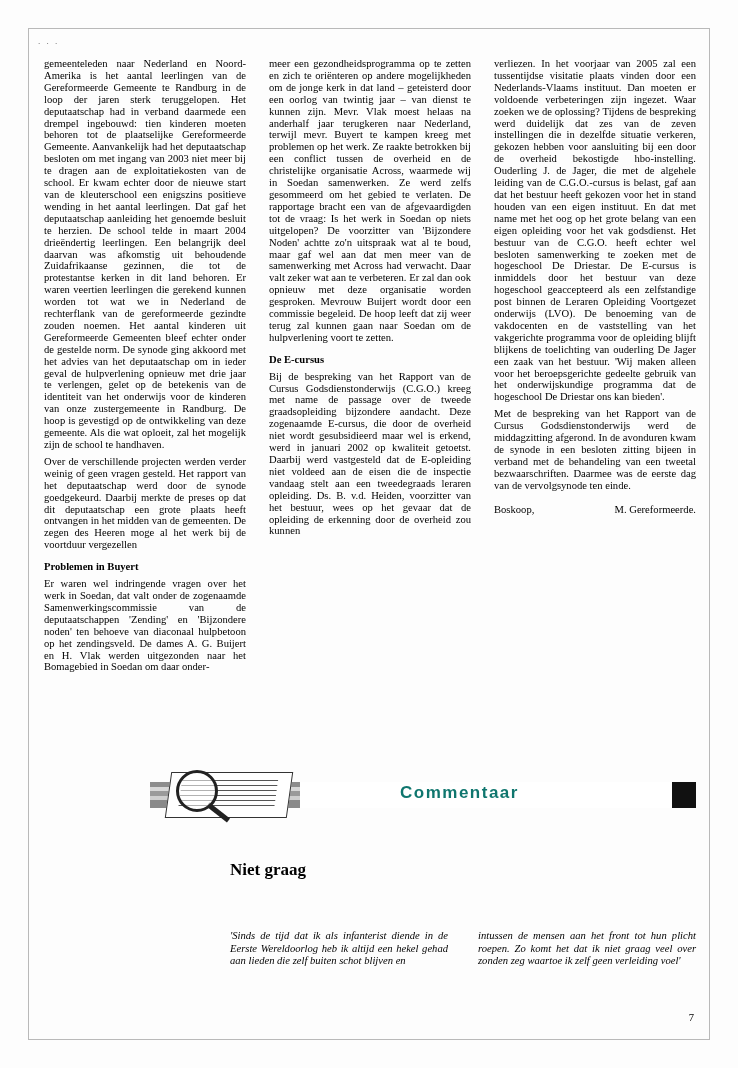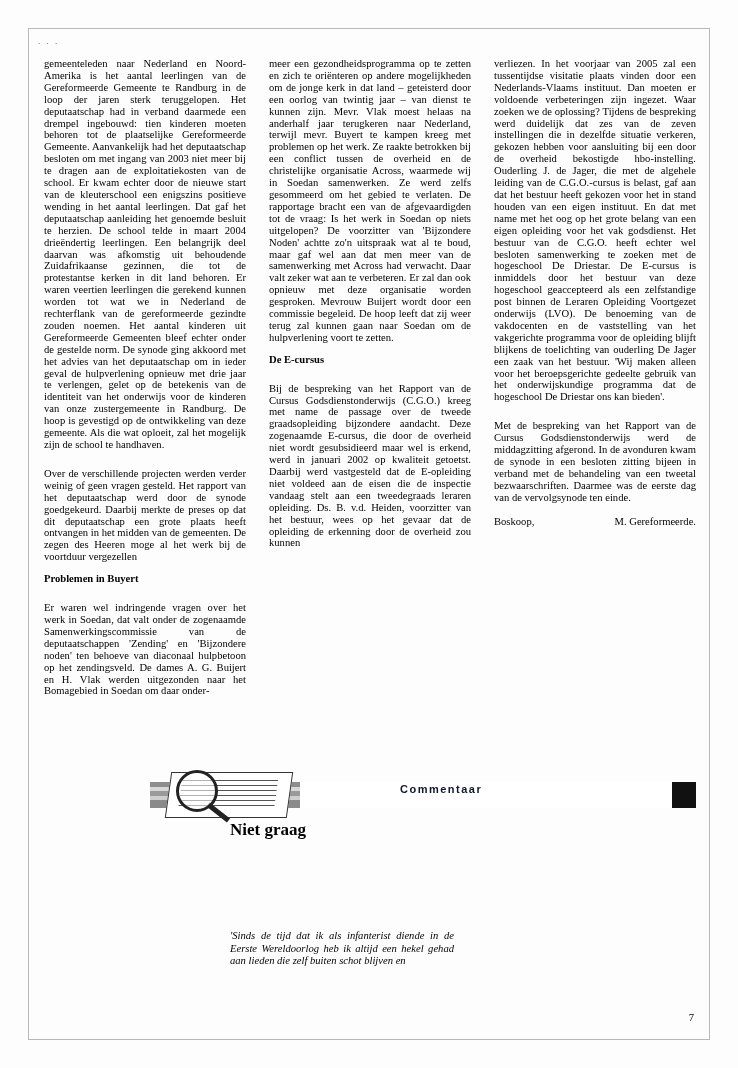--- a/index.html
+++ b/index.html
@@ -53,21 +53,21 @@
   }
   .col p, .col .head {
     margin: 0;
     font-size: 10.6px;
     line-height: 11.9px;
     text-align: justify;
     text-justify: inter-word;
     hyphens: manual;
     font-family: "Liberation Serif", serif;
   }
-  .col p + p { margin-top: 17px; }
+  .col p + p { margin-top: 5px; }
   .head {
     font-weight: bold;
     margin-top: 10px !important;
     margin-bottom: 1px !important;
     text-align: left;
   }
   .signature {
     margin-top: 12px !important;
     display: flex;
     justify-content: space-between;
@@ -106,23 +106,23 @@
     left: 522px; top: 14px;
     width: 24px; height: 26px;
     background: #111;
   }
   .banner-label {
     position: absolute;
     left: 250px; top: 15px;
     width: 250px;
     font-family: "Liberation Sans", sans-serif;
     font-weight: bold;
-    font-size: 11px;
+    font-size: 17px;
     letter-spacing: 1.5px;
-    color: #0f172a;
+    color: #0f766e;
   }
   .mag {
     position: absolute;
     left: 8px; top: 0px;
     width: 140px; height: 52px;
   }
   .mag-sheet {
     position: absolute;
     left: 10px; top: 4px;
     width: 120px; height: 44px;
@@ -155,21 +155,21 @@
     left: 50px; top: 34px;
     width: 26px; height: 5px;
     background: #222;
     transform: rotate(38deg);
     transform-origin: left center;
   }
 
   .article-title {
     position: absolute;
     left: 230px;
-    top: 820px;
+    top: 860px;
     font-family: "Liberation Serif", serif;
     font-weight: bold;
     font-size: 17px;
   }
 
   .quote-cols {
     position: absolute;
     left: 230px;
     top: 930px;
     width: 466px;
@@ -242,16 +242,17 @@
       <div class="mag-handle"></div>
       <div class="mag-glass"></div>
     </div>
     <div class="banner-label">Commentaar</div>
   </div>
 
   <div class="article-title">Niet graag</div>
 
   <div class="quote-cols">
     <div class="quote-col">'Sinds de tijd dat ik als infanterist diende in de Eerste Wereldoorlog heb ik altijd een hekel gehad aan lieden die zelf buiten schot blijven en</div>
+    <div class="quote-col">intussen de mensen aan het front tot hun plicht roepen. Zo komt het dat ik niet graag veel over zonden zeg waartoe ik zelf geen verleiding voel'</div>
   </div>
 
   <div class="page-number">7</div>
 </div>
 
 </body></html>

